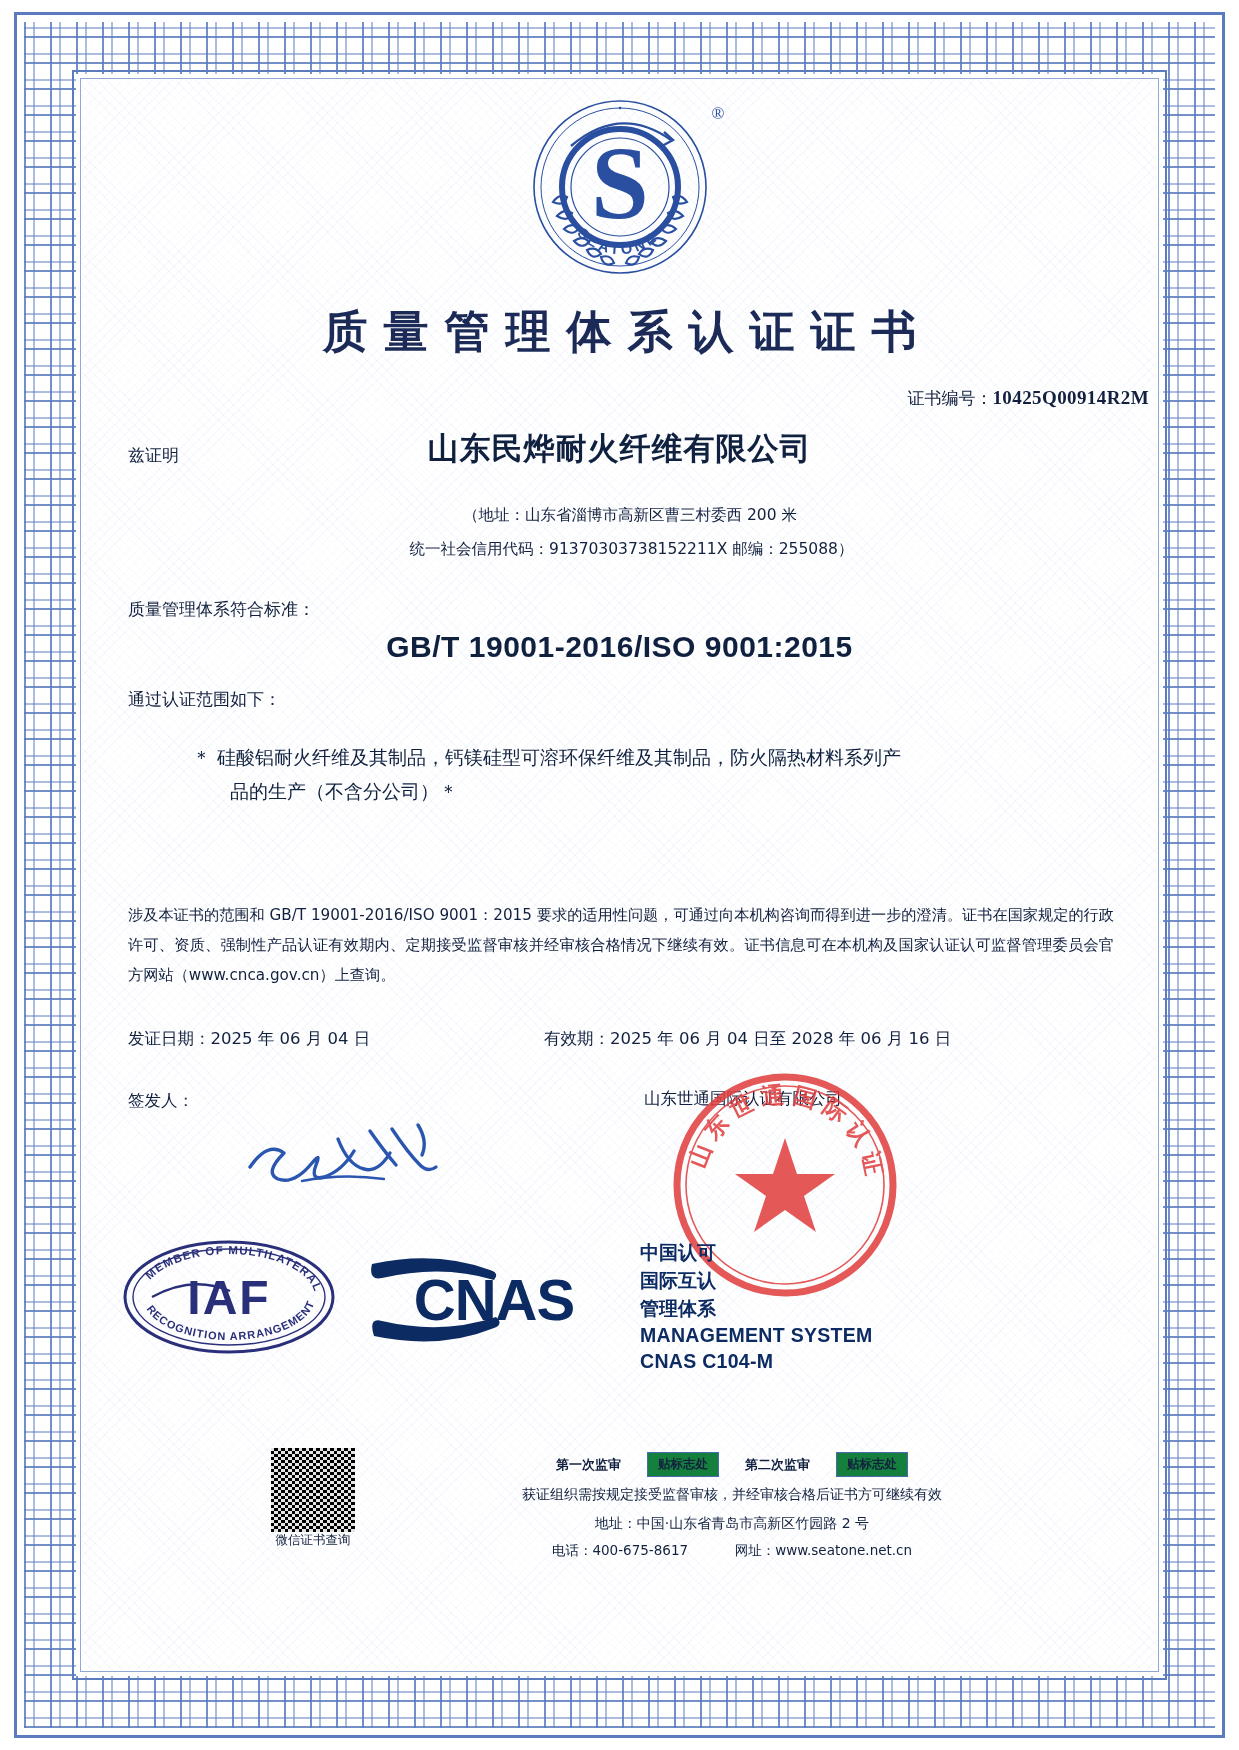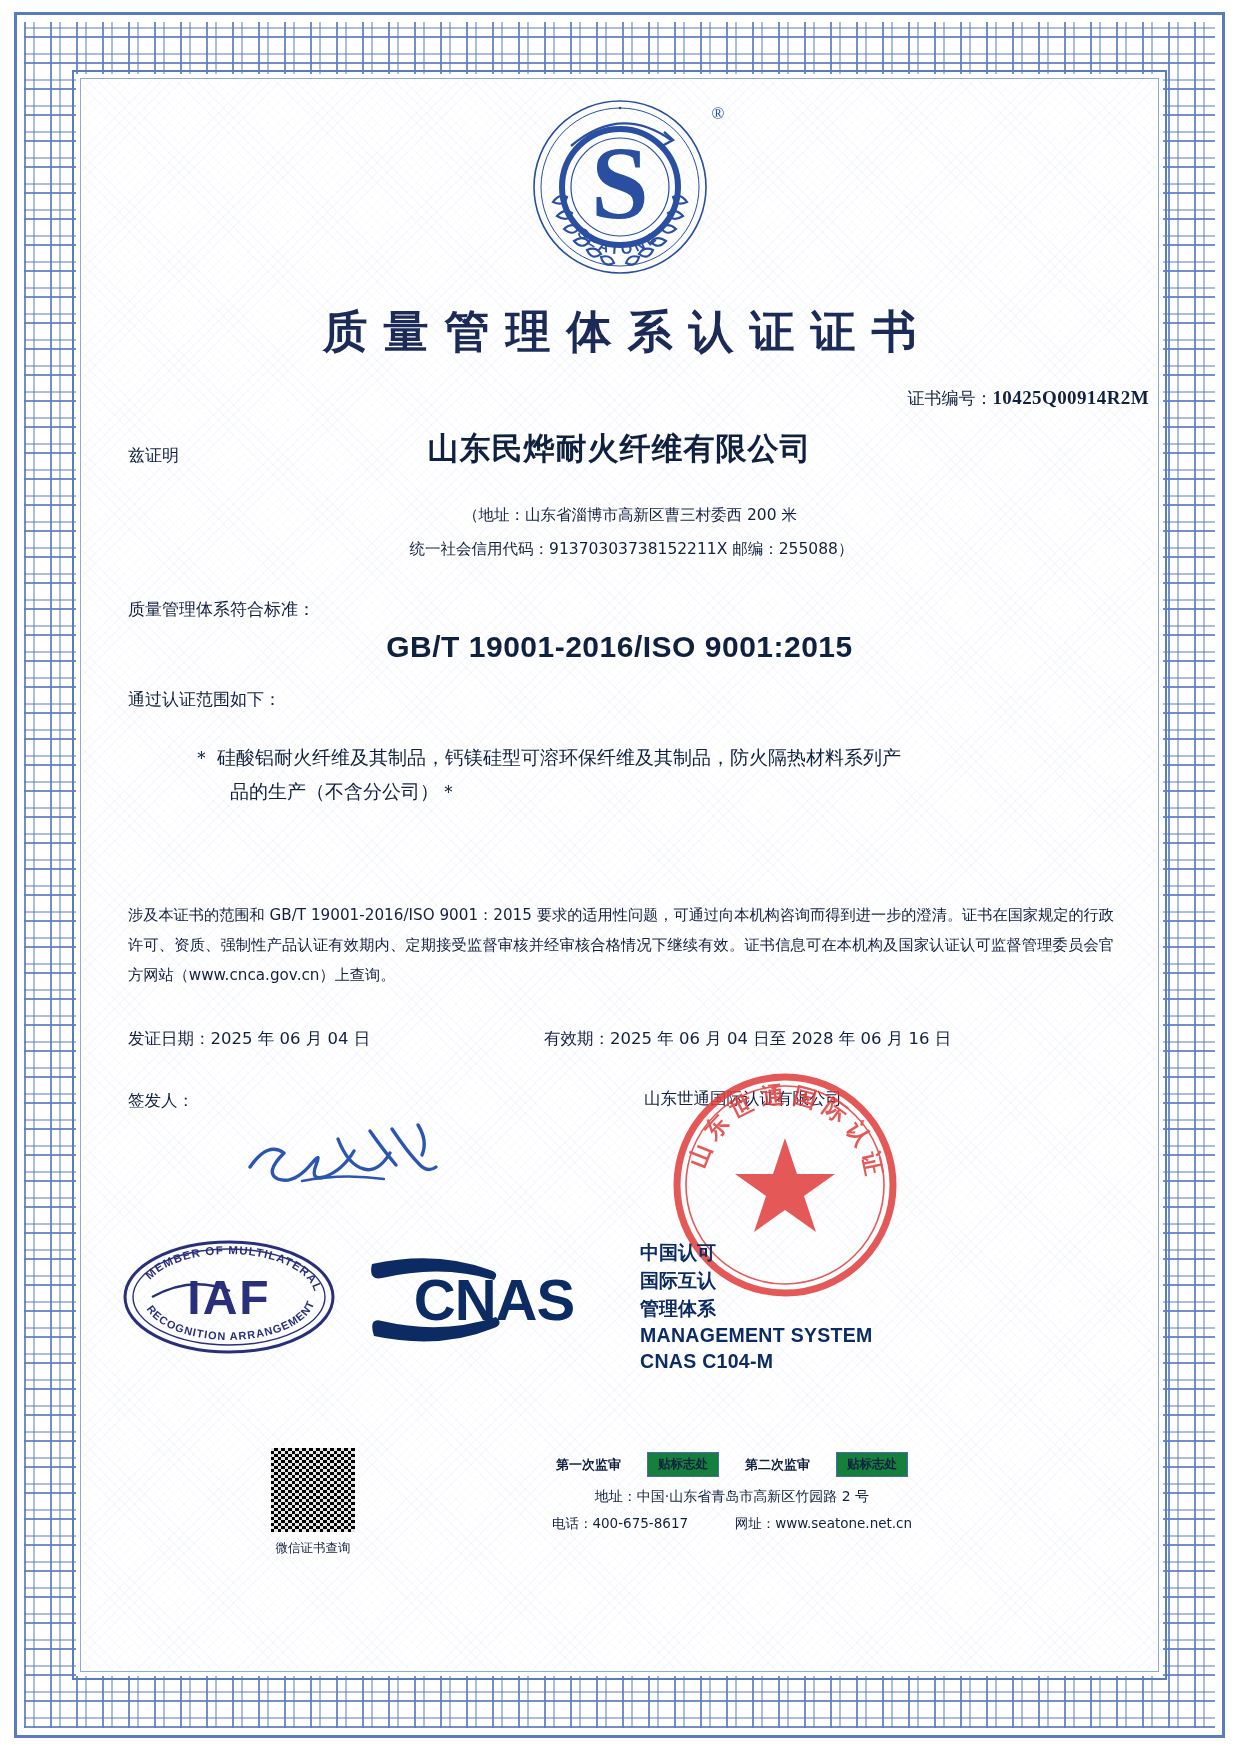--- a/index.html
+++ b/index.html
@@ -299,21 +299,21 @@
   }
   .qr {
     width: 84px; height: 84px;
     margin: 0 auto;
     background-image:
       repeating-linear-gradient(0deg, #1a1a1a 0 3px, #ffffff 3px 6px),
       repeating-linear-gradient(90deg, #1a1a1a 0 3px, #ffffff 3px 7px);
     background-blend-mode: difference;
   }
   .qr-caption {
-    margin-top: 8px;
+    margin-top: 0;
     font-family: "DejaVu Sans", sans-serif;
     font-size: 12.5px;
     color: #12203f;
   }
 
   
   .footer {
     position: absolute;
     left: 300px; top: 1372px;
     width: 700px;
@@ -521,20 +521,21 @@
       <div class="qr-caption">微信证书查询</div>
     </div>
 
     <div class="footer">
       <div class="audit-row">
         <span>第一次监审</span>
         <span class="audit-box">贴标志处</span>
         <span>第二次监审</span>
         <span class="audit-box">贴标志处</span>
       </div>
+      <div class="footer-note">获证组织需按规定接受监督审核，并经审核合格后证书方可继续有效</div>
       <div class="footer-addr">地址：中国·山东省青岛市高新区竹园路 2 号</div>
       <div class="footer-contact">
         <span>电话：400-675-8617</span>
         <span class="sp"></span>
         <span>网址：www.seatone.net.cn</span>
       </div>
     </div>
 
   </div>
 </div>

